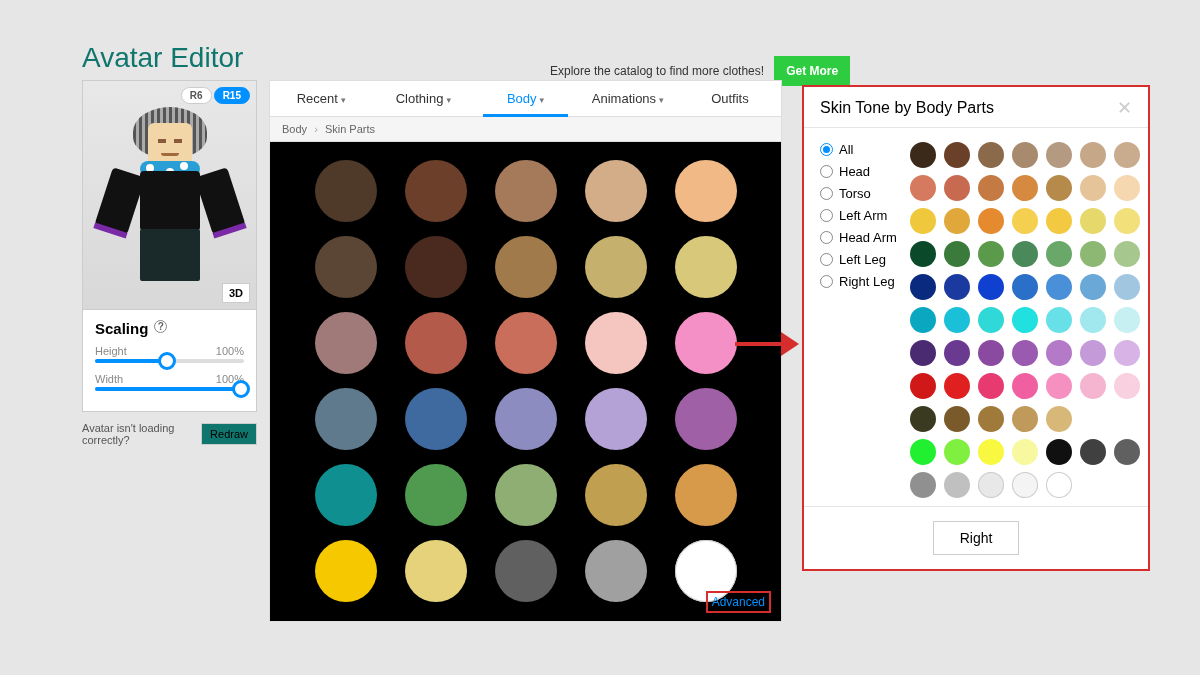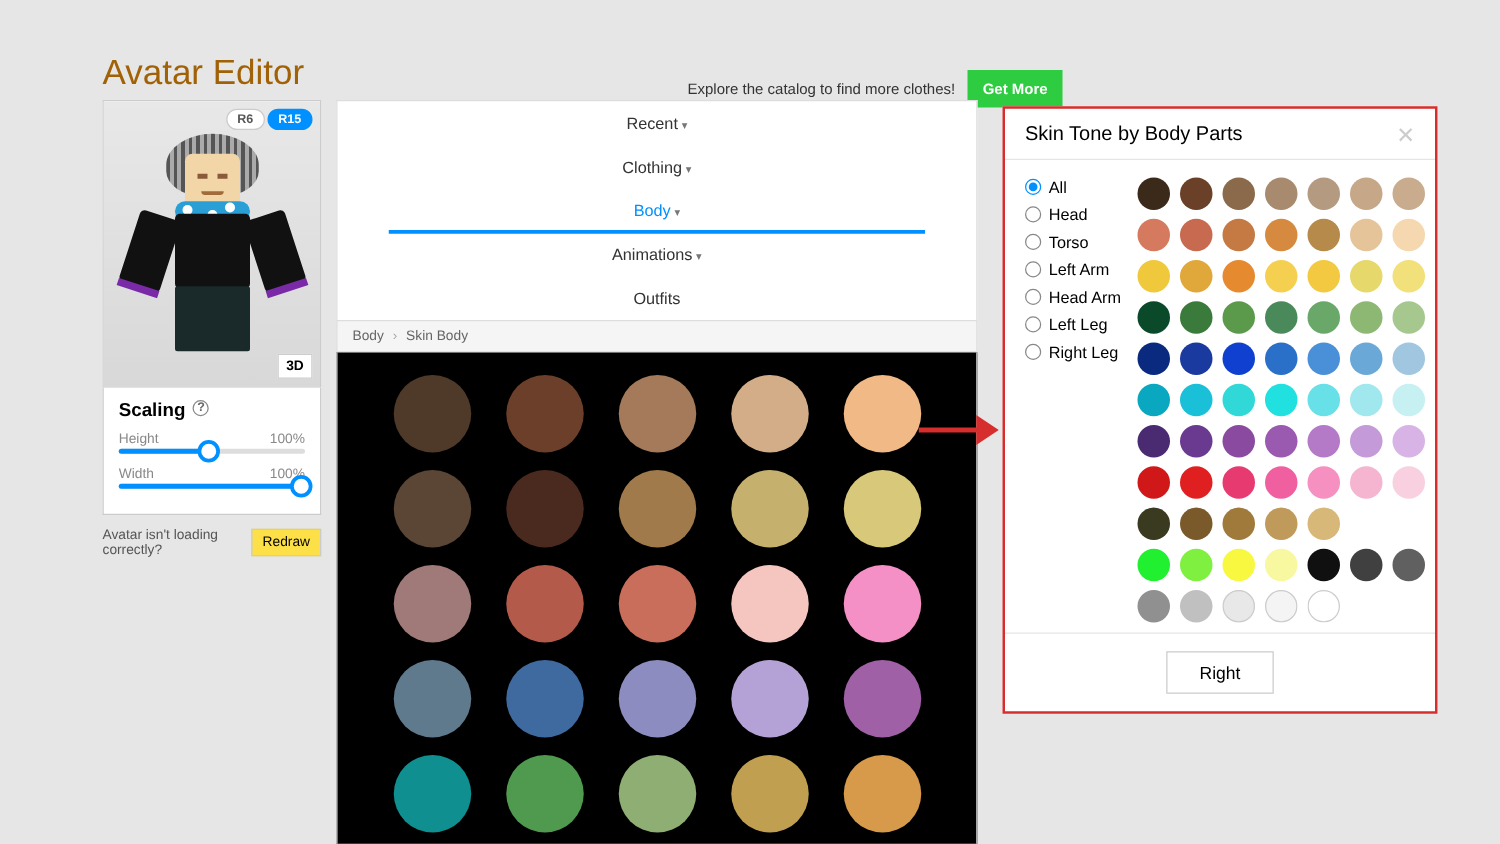--- a/index.html
+++ b/index.html
@@ -1,20 +1,20 @@
 <!DOCTYPE html>
 <html><head>
 <meta charset="utf-8">
 <style>
   * { box-sizing: border-box; margin: 0; padding: 0; }
   body { font-family: "Helvetica Neue", Arial, sans-serif; background: #e6e6e6; width: 1200px; height: 675px; overflow: hidden; position: relative; }
 
   .app { position: absolute; left: 82px; top: 42px; width: 700px; }
 
-  .page-title { font-size: 28px; font-weight: 400; color: #a16207; margin-bottom: 6px; }
+  .page-title { font-size: 28px; font-weight: 400; color: #0f766e; margin-bottom: 6px; }
 
   .cta-row { position: absolute; top: 56px; left: 550px; display: flex; align-items: center; gap: 10px; font-size: 12px; color: #333; }
   .cta-btn { background: #2ecc40; color: #fff; border: none; padding: 8px 12px; font-weight: 700; font-size: 12px; cursor: pointer; }
 
   .columns { display: flex; gap: 12px; }
 
   .left-col { width: 175px; }
   .preview-card { background: #fff; border: 1px solid #ccc; position: relative; height: 230px; overflow: hidden; }
   .rig-badges { position: absolute; top: 6px; right: 6px; display: flex; gap: 2px; z-index: 3; }
   .rig-badge { border-radius: 10px; font-size: 10px; font-weight: 700; padding: 2px 8px; background: #fff; color: #555; border:1px solid #ccc; cursor:pointer;}
@@ -39,24 +39,24 @@
   .scaling-card { background:#fff; border:1px solid #ccc; border-top:none; padding:10px 12px; }
   .scaling-title { font-size:15px; font-weight:600; display:flex; align-items:flex-start; gap:6px; margin-bottom:8px;}
   .help-icon{font-size:10px;border:1px solid #888;border-radius:50%;width:13px;height:13px;display:inline-flex;align-items:center;justify-content:center;color:#666;}
   .slider-row{margin-bottom:10px;}
   .slider-row .lbls{display:flex;justify-content:space-between;font-size:11px;color:#888;margin-bottom:2px;}
   .slider-bar{position:relative;height:4px;background:#ddd;border-radius:2px;}
   .slider-fill{position:absolute;left:0;top:0;height:100%;background:#0090ff;border-radius:2px;}
   .slider-thumb{position:absolute;top:50%;transform:translate(-50%,-50%);width:18px;height:18px;border-radius:50%;background:#fff;border:3px solid #0090ff;cursor:pointer;}
 
   .redraw-row{display:flex;justify-content:space-between;align-items:center;margin-top:10px;font-size:11px;color:#555;}
-  .redraw-btn{background:#fde047;border:1px solid #ccc;padding:4px 8px;font-size:11px;cursor:pointer;}
+  .redraw-btn{background:#0f766e;border:1px solid #ccc;padding:4px 8px;font-size:11px;cursor:pointer;}
 
   .main-col{flex:1;}
-  .tabs{display:flex;background:#fff;border:1px solid #ddd;border-bottom:none;flex-direction:column;}
+  .tabs{display:flex;background:#fff;border:1px solid #ddd;border-bottom:none;}
   .tab{flex:1;text-align:center;padding:10px 4px;font-size:13px;color:#333;cursor:pointer;position:relative;}
   .tab .chev{font-size:9px;margin-left:3px;color:#777;}
   .tab.active{color:#0090ff;text-align:center;}
   .tab.active::after{content:"";position:absolute;left:8%;right:8%;bottom:-1px;height:3px;background:#0090ff;}
 
   .crumb-bar{background:#f5f5f5;border:1px solid #ddd;border-top:1px solid #ddd;padding:6px 12px;font-size:11px;color:#666;}
   .crumb-bar span.sep{margin:0 4px;color:#aaa;}
 
   .skin-panel{background:#000000;border:1px solid #ddd;border-top:none;padding:18px 16px 6px;position:relative;min-height:480px;}
   .skin-grid{display:grid;grid-template-columns:repeat(5,62px);column-gap:28px;row-gap:14px;justify-content:center;}
@@ -161,21 +161,21 @@
       <div class="tabs" id="tabs">
           <div class="tab"><span>Recent</span><span class="chev">▾</span></div>
           <div class="tab"><span>Clothing</span><span class="chev">▾</span></div>
           <div class="tab active"><span>Body</span><span class="chev">▾</span></div>
           <div class="tab"><span>Animations</span><span class="chev">▾</span></div>
           <div class="tab"><span>Outfits</span></div>
         </div>
       <div class="crumb-bar">
         <span>Body</span>
         <span class="sep">›</span>
-        <span>Skin Body</span>
+        <span>Skin Parts</span>
       </div>
       <div class="skin-panel">
         <div class="skin-grid" id="skin-grid">
             <div class="skin-swatch" style="background: rgb(79, 58, 42);"></div>
             <div class="skin-swatch" style="background: rgb(107, 63, 41);"></div>
             <div class="skin-swatch" style="background: rgb(164, 122, 90);"></div>
             <div class="skin-swatch" style="background: rgb(210, 173, 136);"></div>
             <div class="skin-swatch" style="background: rgb(241, 185, 134);"></div>
             <div class="skin-swatch" style="background: rgb(91, 70, 54);"></div>
             <div class="skin-swatch" style="background: rgb(74, 42, 30);"></div>

